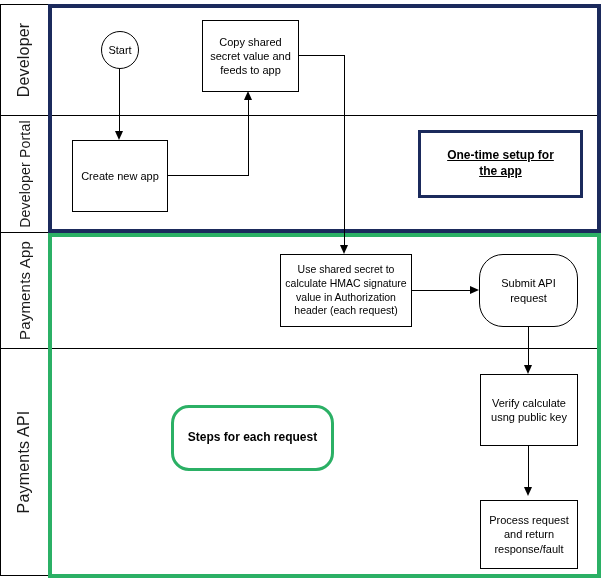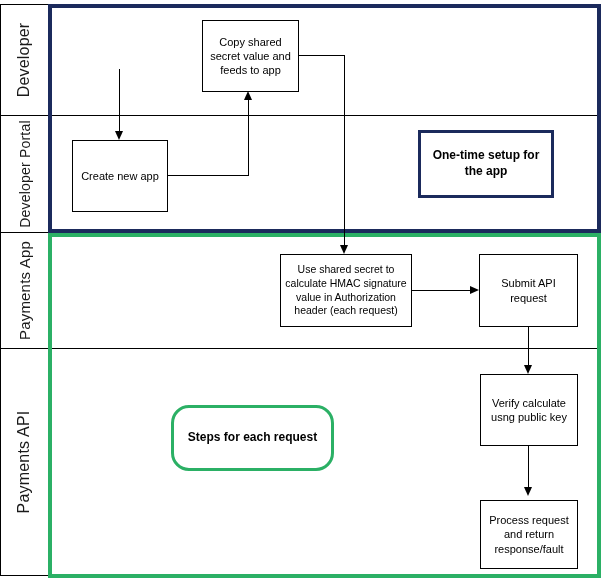--- a/index.html
+++ b/index.html
@@ -121,36 +121,37 @@
   <div class="lane-cell" style="top:348px; height:228px;">
     <span style="font-size:16px;">Payments API</span>
   </div>
 
   <div class="group navy" style="left:48px; top:4px; width:553px; height:229px;"></div>
   <div class="group green" style="left:48px; top:233px; width:553px; height:345px;"></div>
 
   <div class="hline" style="left:52px; top:115px; width:545px;"></div>
   <div class="hline" style="left:52px; top:348px; width:545px;"></div>
 
+  <div class="node circle" style="left:101px; top:31px; width:38px; height:38px;">Start</div>
 
   <div class="node" style="left:202px; top:20px; width:97px; height:72px;">Copy shared
 secret value and
 feeds to app</div>
 
   <div class="node" style="left:72px; top:140px; width:96px; height:72px;text-align:right;">Create new app</div>
 
-  <div class="node note-navy" style="left:418px; top:130px; width:136px; height:68px;">One-time setup for
+  <div class="node note-navy" style="left:418px; top:130px; width:165px; height:68px;text-decoration:underline;">One-time setup for
 the app</div>
 
   <div class="node small-text" style="left:280px; top:254px; width:132px; height:73px;">Use shared secret to
 calculate HMAC signature
 value in Authorization
 header (each request)</div>
 
-  <div class="node" style="left:479px; top:254px; width:99px; height:73px;">Submit API
+  <div class="node" style="left:479px; top:254px; width:99px; height:73px;border-radius:24px;">Submit API
 request</div>
 
   <div class="node note-green" style="left:171px; top:405px; width:163px; height:66px;border-radius:18px;">Steps for each request</div>
 
   <div class="node" style="left:480px; top:374px; width:98px; height:72px;">Verify calculate
 usng public key</div>
 
   <div class="node" style="left:480px; top:500px; width:98px; height:69px;">Process request
 and return
 response/fault</div>

